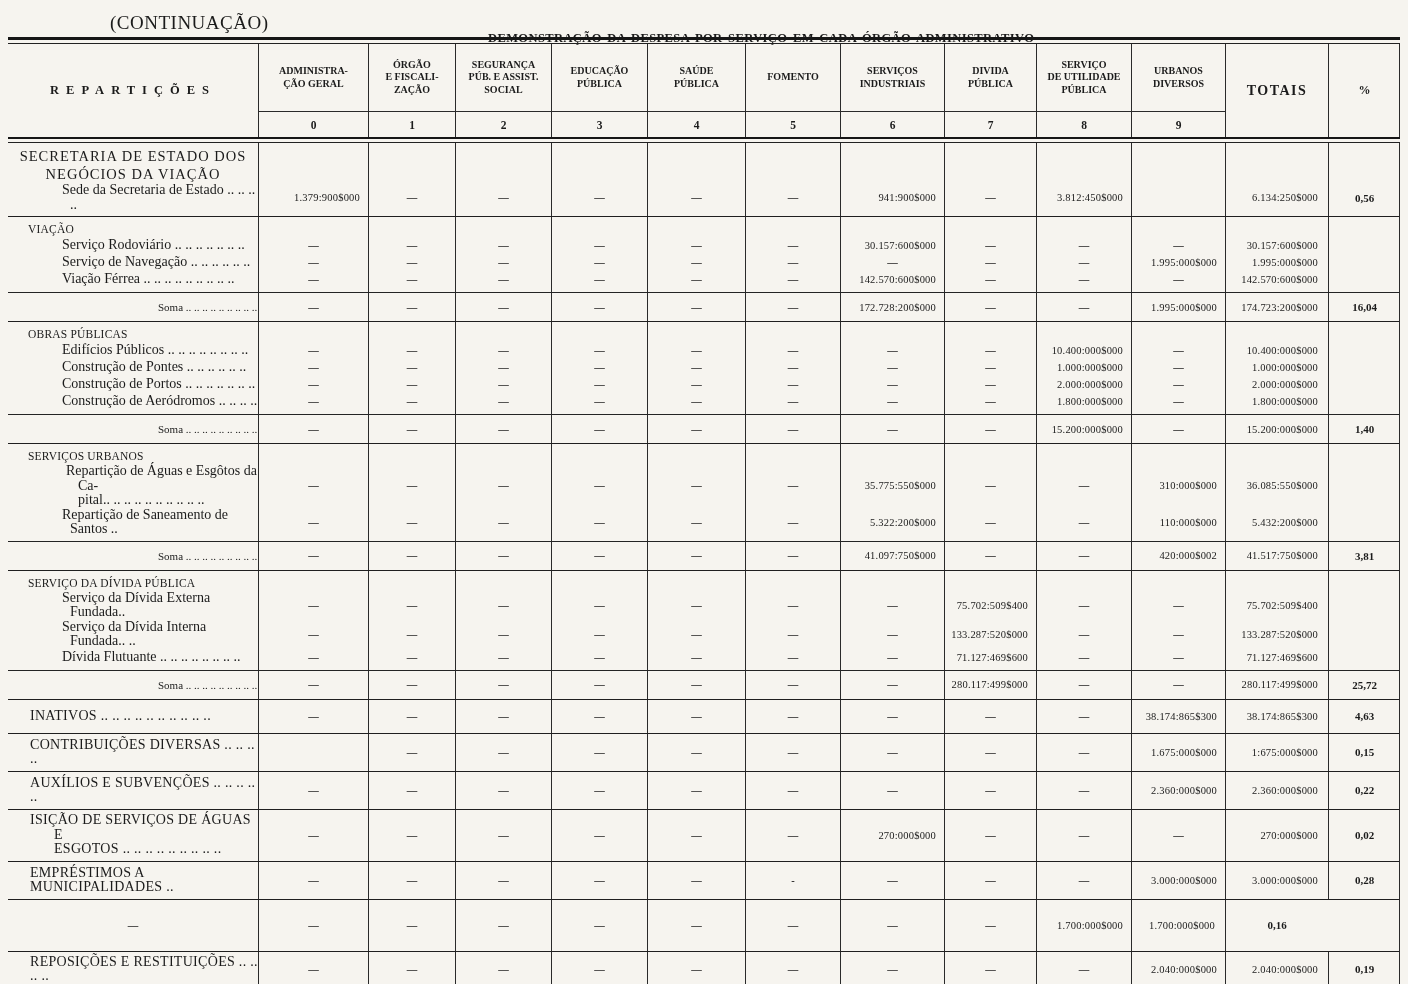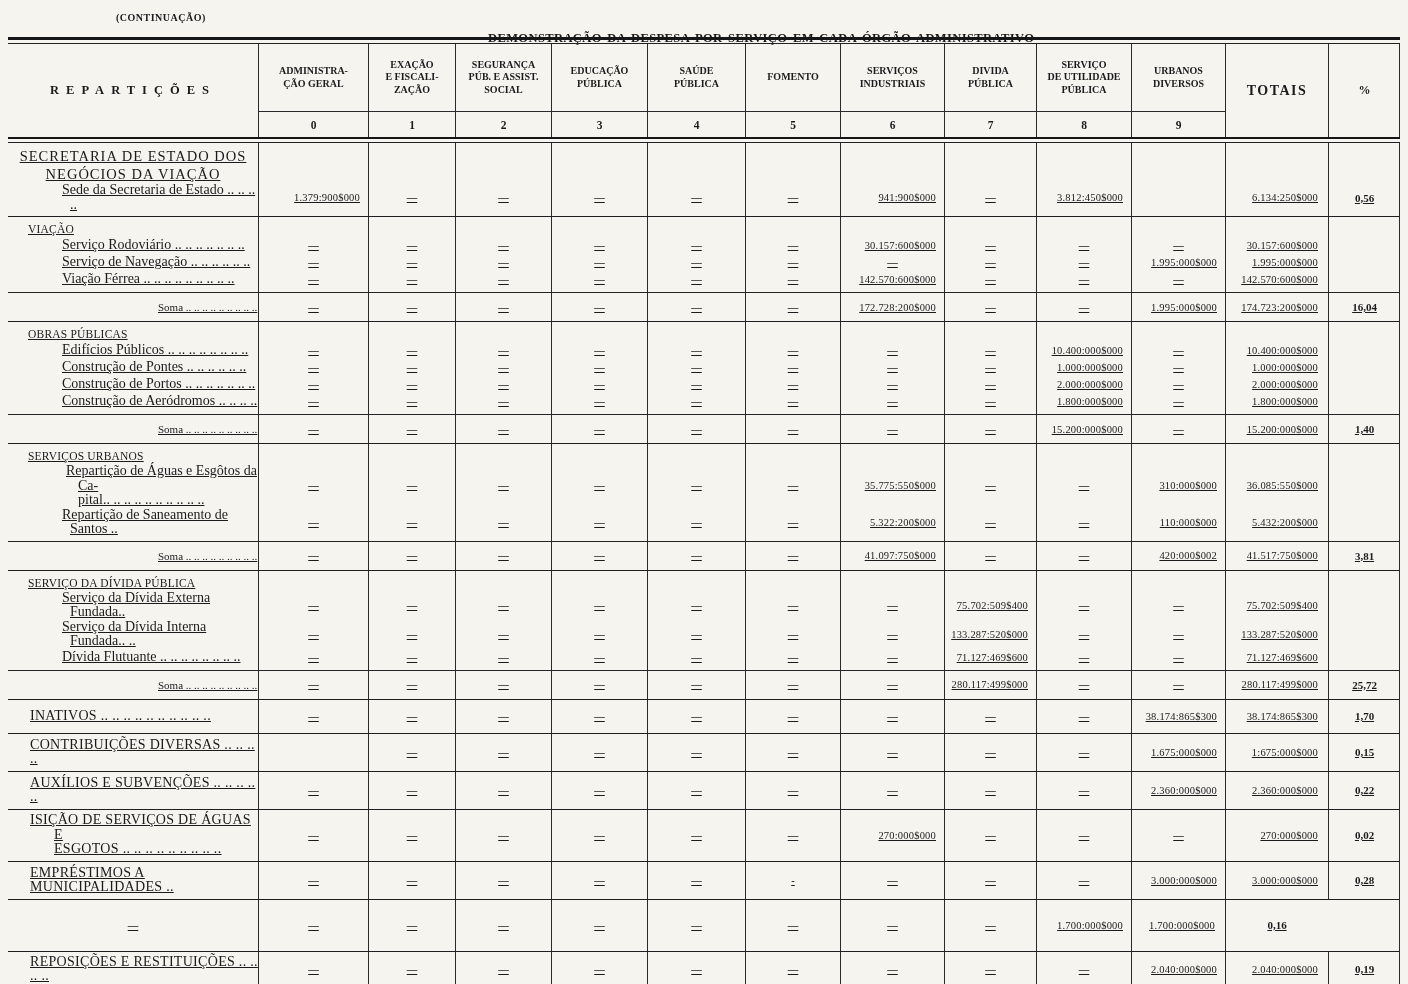--- a/index.html
+++ b/index.html
@@ -8,40 +8,40 @@
     --line:#2a2a2a;
   }
   *{box-sizing:border-box;}
   html,body{margin:0;padding:0;}
   body{
     width:1408px;height:984px;overflow:hidden;position:relative;
     background:#f6f4ef;
     color:var(--ink);
     font-family:"Liberation Serif","DejaVu Serif",serif;
   }
-  .cont-label{position:absolute;left:116px;top:12px;font-weight:bold;font-size:10px;letter-spacing:.5px;}
+  .cont-label{position:absolute;left:110px;top:12px;font-weight:normal;font-size:19px;letter-spacing:.5px;}
   .page-title{position:absolute;left:488px;top:31px;font-weight:bold;font-size:12.5px;letter-spacing:.4px;word-spacing:2px;}
   .table-wrap{position:absolute;left:8px;top:37px;width:1392px;}
   .double-rule{height:7px;border-top:3px solid #161616;border-bottom:1px solid #222;}
   .double-rule.mid{height:6px;border-top:2.5px solid #161616;border-bottom:1px solid #222;}
   
   .header{display:grid;grid-template-columns:var(--cols);min-height:93px;border-right:1px solid var(--line);}
   .hc{border-left:1px solid var(--line);display:flex;flex-direction:column;}
   .header > .hc:first-child{border-left:none;}
   .hname{flex:1;display:flex;align-items:center;justify-content:center;text-align:center;
          font-weight:bold;font-size:10px;line-height:12.5px;white-space:pre-line;padding:4px 2px;}
   .hnum{height:26px;border-top:1px solid var(--line);display:flex;align-items:center;justify-content:center;
         font-weight:bold;font-size:11.5px;}
   .hfull{justify-content:center;align-items:center;display:flex;flex-direction:row;font-weight:bold;}
   .hrep{letter-spacing:7px;font-size:12.5px;}
   .htot{font-size:14px;letter-spacing:1.5px;}
   .hpct{font-size:12px;}
   
   .tbody{border-right:1px solid var(--line);}
-  .block{display:flex;flex-direction:column;text-decoration:underline;}
+  .block{display:flex;flex-direction:column;}
   .block + .block{border-top:1.5px solid #1f1f1f;}
   .trow{display:grid;grid-template-columns:var(--cols);align-items:center;min-height:17px;flex:0 0 auto;}
   .trow.fill{flex:1 1 auto;min-height:4px;align-self:stretch;}
   .trow.fill > div{height:100%;}
   .trow > div{border-left:1px solid var(--line);align-self:stretch;display:flex;align-items:center;}
   .trow > div:first-child{border-left:none;}
   .trow.soma{border-top:1px solid #242424;min-height:29px;}
   .trow.single{flex:1 1 auto;}
   .lblcell{justify-content:flex-start;}
   .lbl{font-size:14px;line-height:14.5px;white-space:pre-line;}
@@ -70,21 +70,21 @@
 <div class="table-wrap">
   <div class="double-rule"></div>
   <div class="header" id="header-row">
     <div class="hc hfull hrep">REPARTIÇÕES</div>
     <div class="hc">
         <div class="hname">ADMINISTRA-
 ÇÃO GERAL</div>
         <div class="hnum">0</div>
       </div>
       <div class="hc">
-        <div class="hname">EXAÇÃO
+        <div class="hname">ÓRGÃO
 E FISCALI-
 ZAÇÃO</div>
         <div class="hnum">1</div>
       </div>
       <div class="hc">
         <div class="hname">SEGURANÇA
 PÚB. E ASSIST.
 SOCIAL</div>
         <div class="hnum">2</div>
       </div>
@@ -598,21 +598,21 @@
           <div class="c col-exa dash">—</div>
           <div class="c col-seg dash">—</div>
           <div class="c col-edu dash">—</div>
           <div class="c col-sau dash">—</div>
           <div class="c col-fom dash">—</div>
           <div class="c col-si dash">—</div>
           <div class="c col-div dash">—</div>
           <div class="c col-uti dash">—</div>
           <div class="c col-enc num">38.174:865$300</div>
           <div class="c col-tot num">38.174:865$300</div>
-          <div class="c col-pct pctv">1,70</div>
+          <div class="c col-pct pctv">4,63</div>
         </div>
       </div>
       <div class="block" style="min-height: 38px;">
         <div class="trow single">
           <div class="lblcell">
             <div class="lbl top toplbl">CONTRIBUIÇÕES DIVERSAS .. .. .. ..</div>
           </div>
           <div class="c col-adm"></div>
           <div class="c col-exa dash">—</div>
           <div class="c col-seg dash">—</div>

